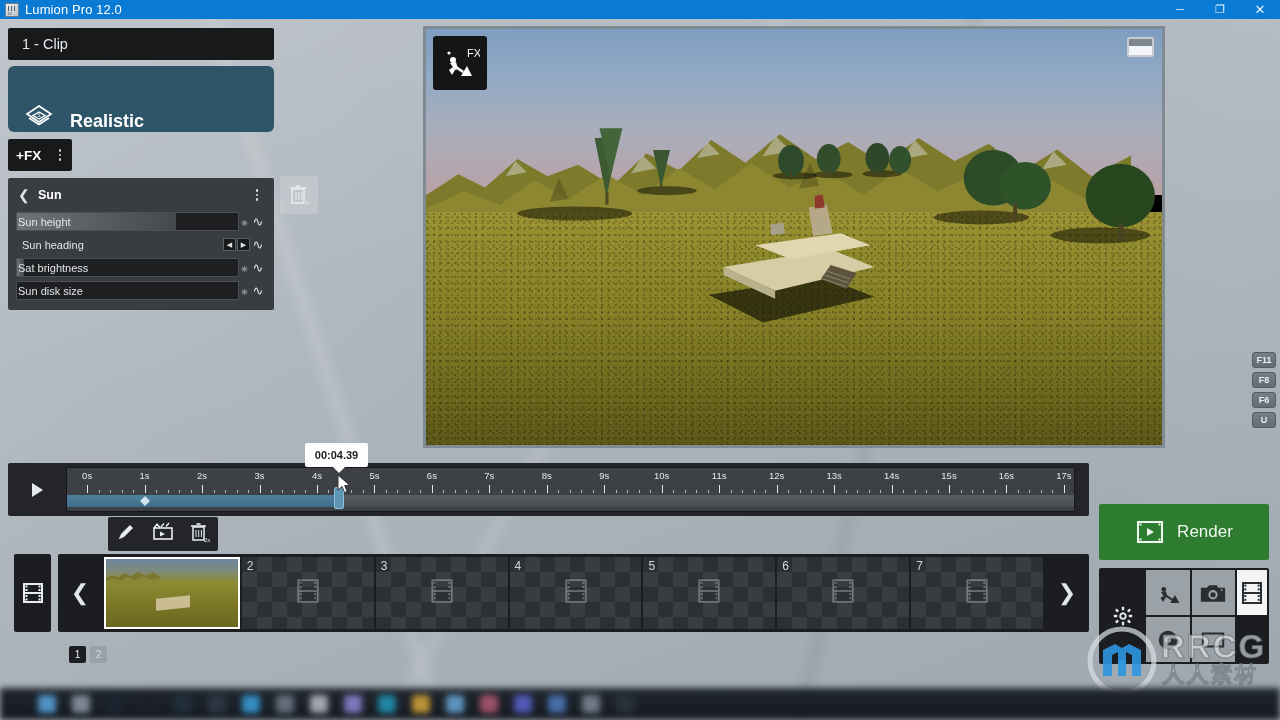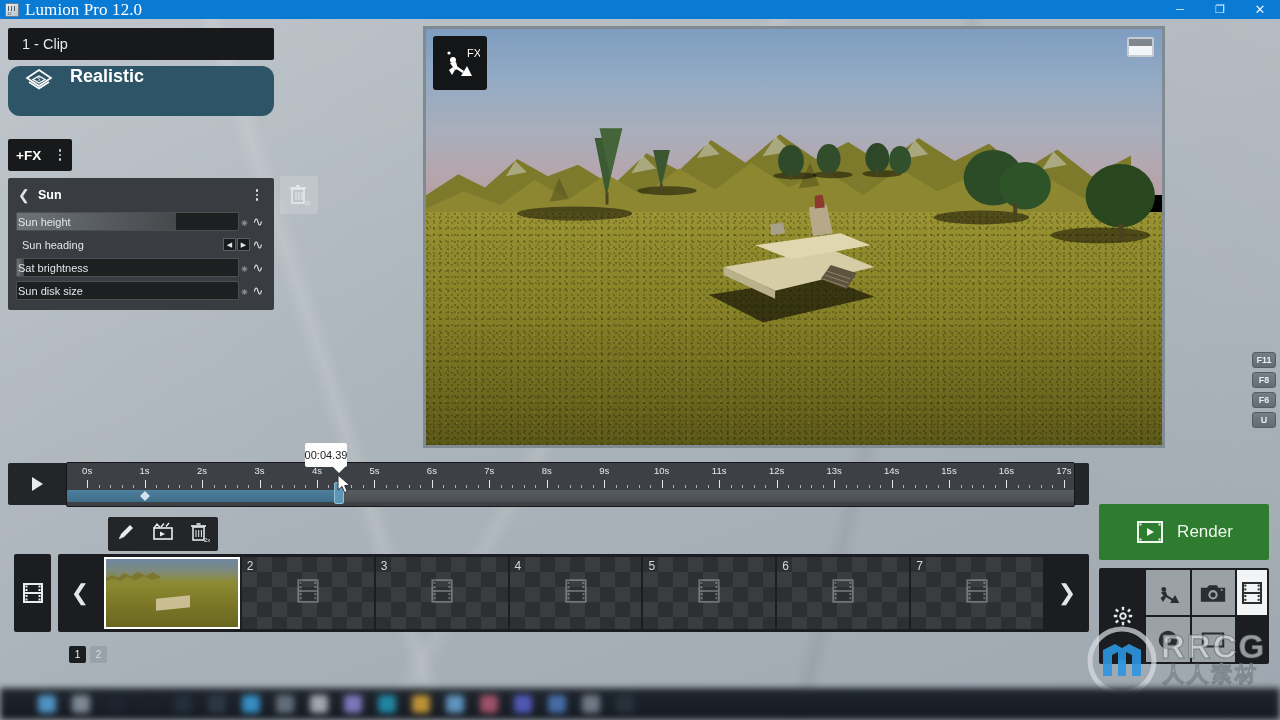--- a/index.html
+++ b/index.html
@@ -41,39 +41,39 @@
   }
   .tb-icon::after {
     content: "12"; position: absolute; left: 1px; bottom: 0px;
     font-size: 4px; color: #2b3a46; line-height: 5px;
   }
   .tb-icon::before {
     content: ""; position: absolute; left: 2px; top: 2px;
     width: 8px; height: 5px;
     background: repeating-linear-gradient(90deg,#4a5a66 0 1px, transparent 1px 3px);
   }
-  .tb-title { color: #fff; font-size: 17px; letter-spacing: .1px; font-family: Liberation Serif, serif; }
+  .tb-title { color: #fff; font-size: 13px; letter-spacing: .1px; }
   .tb-buttons { margin-left: auto; display: flex; height: 19px; }
   .tb-btn {
     width: 40px; height: 19px; display: flex; align-items: center; justify-content: center;
     color: #e8f2fb; font-size: 11px; line-height: 1;
   }
   .tb-btn.close-b { font-size: 13px; }
 
   
   .clip-name {
     position: absolute; left: 8px; top: 28px; width: 266px; height: 32px;
     background: #17191b; border-radius: 2px;
     display: flex; align-items: center; padding-left: 14px;
     color: #e6e9ec; font-size: 14.5px;
   }
   .style-card {
-    position: absolute; left: 8px; top: 66px; width: 266px; height: 50px;
-    background: #2e5567; border-radius: 12px;
-    display: flex; align-items: flex-start; padding-left: 16px;
+    position: absolute; left: 8px; top: 66px; width: 266px; height: 66px;
+    background: #2e5567; border-radius: 6px;
+    display: flex; align-items: flex-end; padding-left: 16px;
   }
   .style-card .icon-lozenge {
     width: 30px; height: 30px; flex: none; position: relative; margin-right: 16px;
   }
   .style-card .icon-lozenge svg { display: block; }
   .style-card .label { color: #fff; font-size: 18px; font-weight: bold; }
 
   .fx-add {
     position: absolute; left: 8px; top: 139px; width: 64px; height: 32px;
     background: #17191b; border-radius: 2px;
@@ -170,32 +170,32 @@
   .hk {
     width: 24px; height: 16px; margin-bottom: 4px;
     background: linear-gradient(180deg,#767f87 0%, #636c74 100%);
     border: 1px solid #545c64; border-radius: 3px;
     display: flex; align-items: center; justify-content: center;
     color: #e9edf0; font-size: 9px; font-weight: bold;
   }
 
   
   .tl-tooltip {
-    position: absolute; left: 305px; top: 443px; width: 42px; height: 24px;
+    position: absolute; left: 305px; top: 443px; width: 63px; height: 24px;
     background: #fdfdfd; border-radius: 2px; z-index: 22;
     display: flex; align-items: center; justify-content: center;
-    color: #1a1c1e; font-size: 11px;
+    color: #1a1c1e; font-size: 11px; font-weight: bold;
   }
   .tl-tooltip::after {
     content: ""; position: absolute; left: 28px; bottom: -6px;
     border-left: 6px solid transparent; border-right: 6px solid transparent;
     border-top: 6px solid #fdfdfd;
   }
   .timeline {
-    position: absolute; left: 8px; top: 463px; width: 1081px; height: 42px;
+    position: absolute; left: 8px; top: 463px; width: 1081px; height: 53px;
     background: #232528; border-radius: 2px; display: flex; align-items: center;
   }
   .play-btn {
     width: 58px; height: 53px; display: flex; align-items: center; justify-content: center; flex: none;
   }
   .play-btn .tri {
     width: 0; height: 0;
     border-left: 11px solid #e6eaed;
     border-top: 7px solid transparent; border-bottom: 7px solid transparent;
   }

